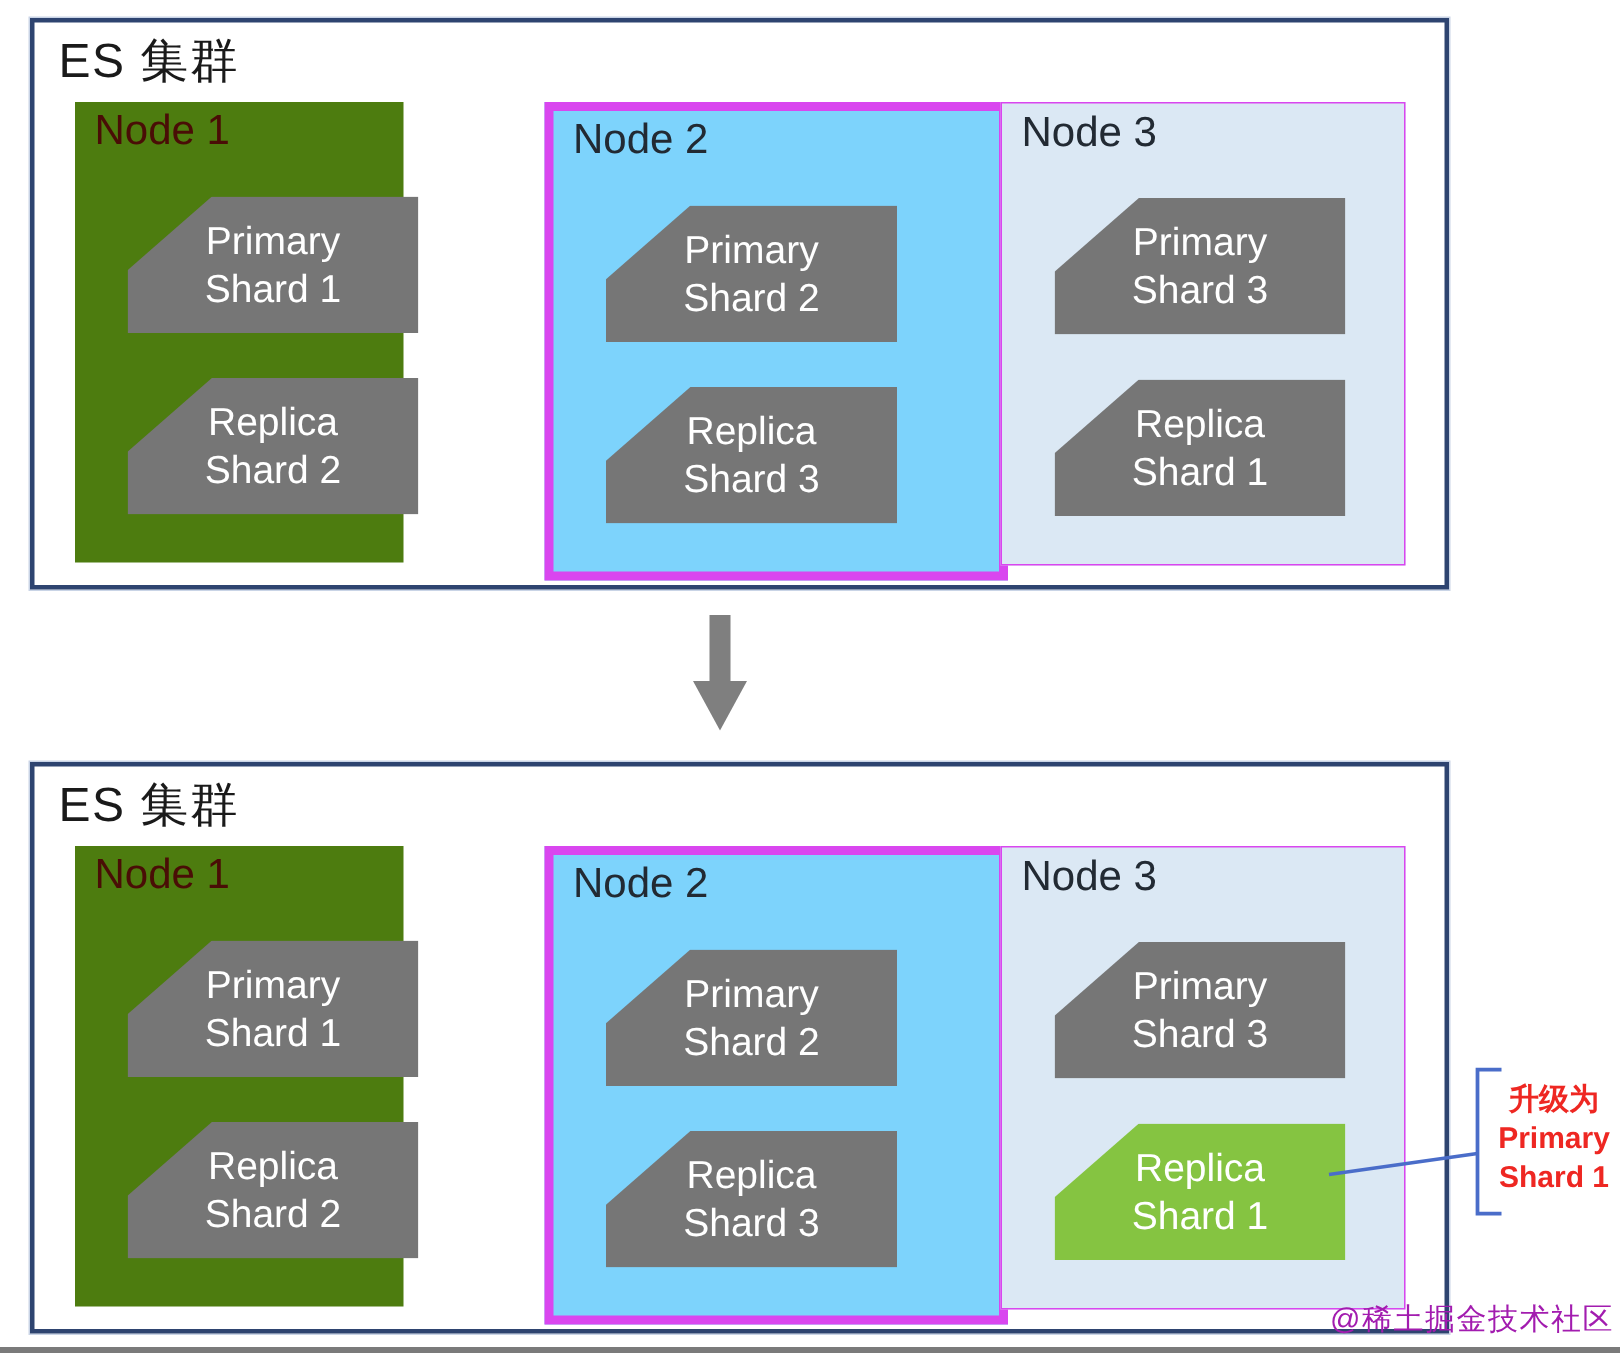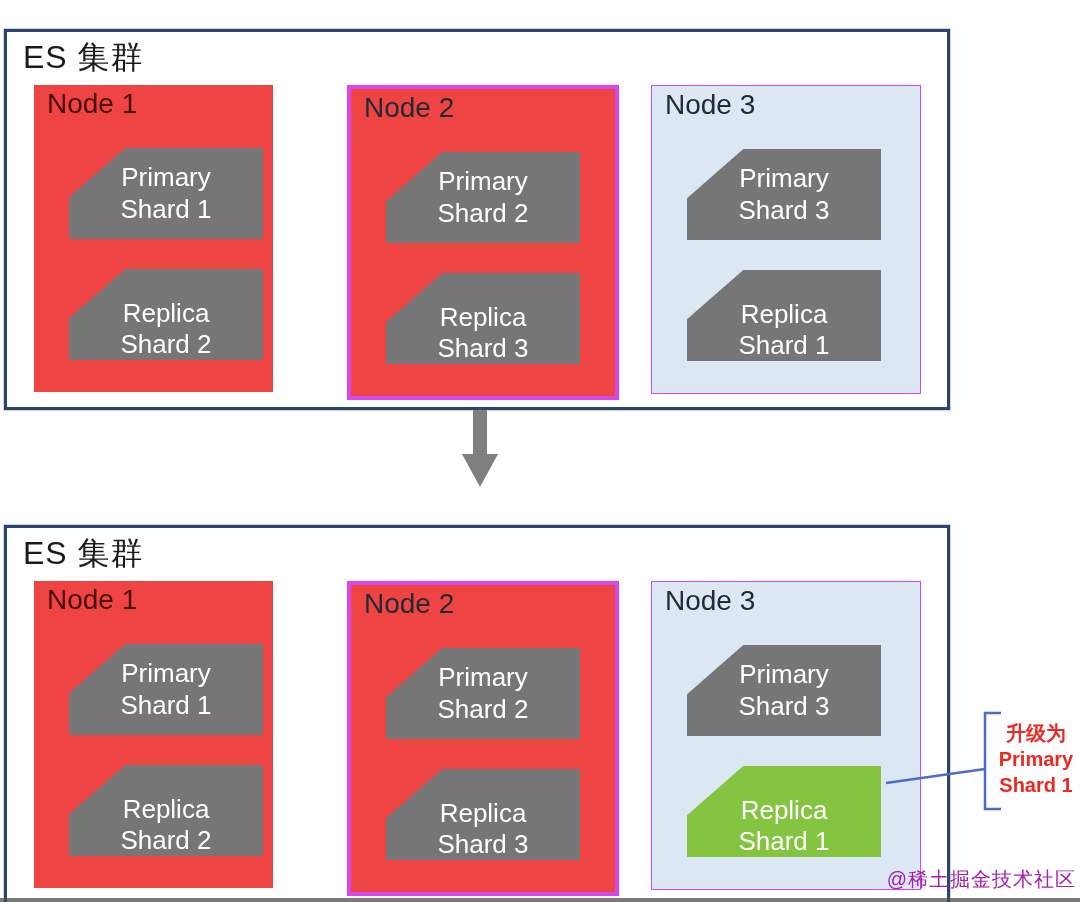--- a/index.html
+++ b/index.html
@@ -8,46 +8,45 @@
     background: #ffffff;
     font-family: "Liberation Sans", "DejaVu Sans", sans-serif;
     overflow: hidden;
     position: relative;
   }
   .stage { position: absolute; inset: 0; width: 1080px; height: 902px; }
 
   
   .cluster {
     position: absolute;
-    left: 4px;
+    left: 20px;
     width: 940px; height: 375px;
     border: 3px solid #2e4470;
     background: #ffffff;
     box-shadow: 0 0 0 1px #c9d4e6;
-    margin-top: 17px;
   }
   .cluster.top { top: 12px; }
   .cluster.bottom { top: 508px; }
 
   .cluster-title {
     position: absolute;
     left: 16px; top: 4px;
     font-size: 32px;
     color: #1a1a1a;
     letter-spacing: 1px;
     white-space: nowrap;
   }
 
   
   .node {
     position: absolute;
     top: 53px; height: 307px;
   }
-  .node.n1 { left: 27px;  width: 219px; background: #ef4444; padding-left: 20px; }
-  .node.n2 { left: 340px; width: 264px; background: #ef4444; border: 4px solid #d946ef; }
+  .node.n1 { left: 27px;  width: 219px; background: #4d7c0f; }
+  .node.n2 { left: 340px; width: 264px; background: #7dd3fc; border: 6px solid #d946ef; padding-left: 33px; }
   .node.n3 { left: 644px; width: 268px; background: #dbe8f4; border: 1px solid #d946ef; }
 
   .node-label {
     position: absolute;
     left: 13px; top: 3px;
     font-size: 28px;
     color: #222a33;
     white-space: nowrap;
   }
   .node.n1 .node-label { color: #4a0d06; }
@@ -61,21 +60,21 @@
     color: #ffffff;
     font-size: 26px;
     line-height: 1.2;
     display: flex;
     flex-direction: column;
     align-items: center;
     justify-content: center;
     text-align: center;
   }
   .shard.s1 { top: 63px; }
-  .shard.s2 { top: 184px; justify-content: flex-end; }
+  .shard.s2 { top: 184px; }
   .shard.promoted { background: #85c441; }
   .shard span { display: block; white-space: nowrap; }
 
   
   .arrow-wrap {
     position: absolute;
     left: 460px; top: 410px;
     width: 40px; height: 78px;
   }
 

